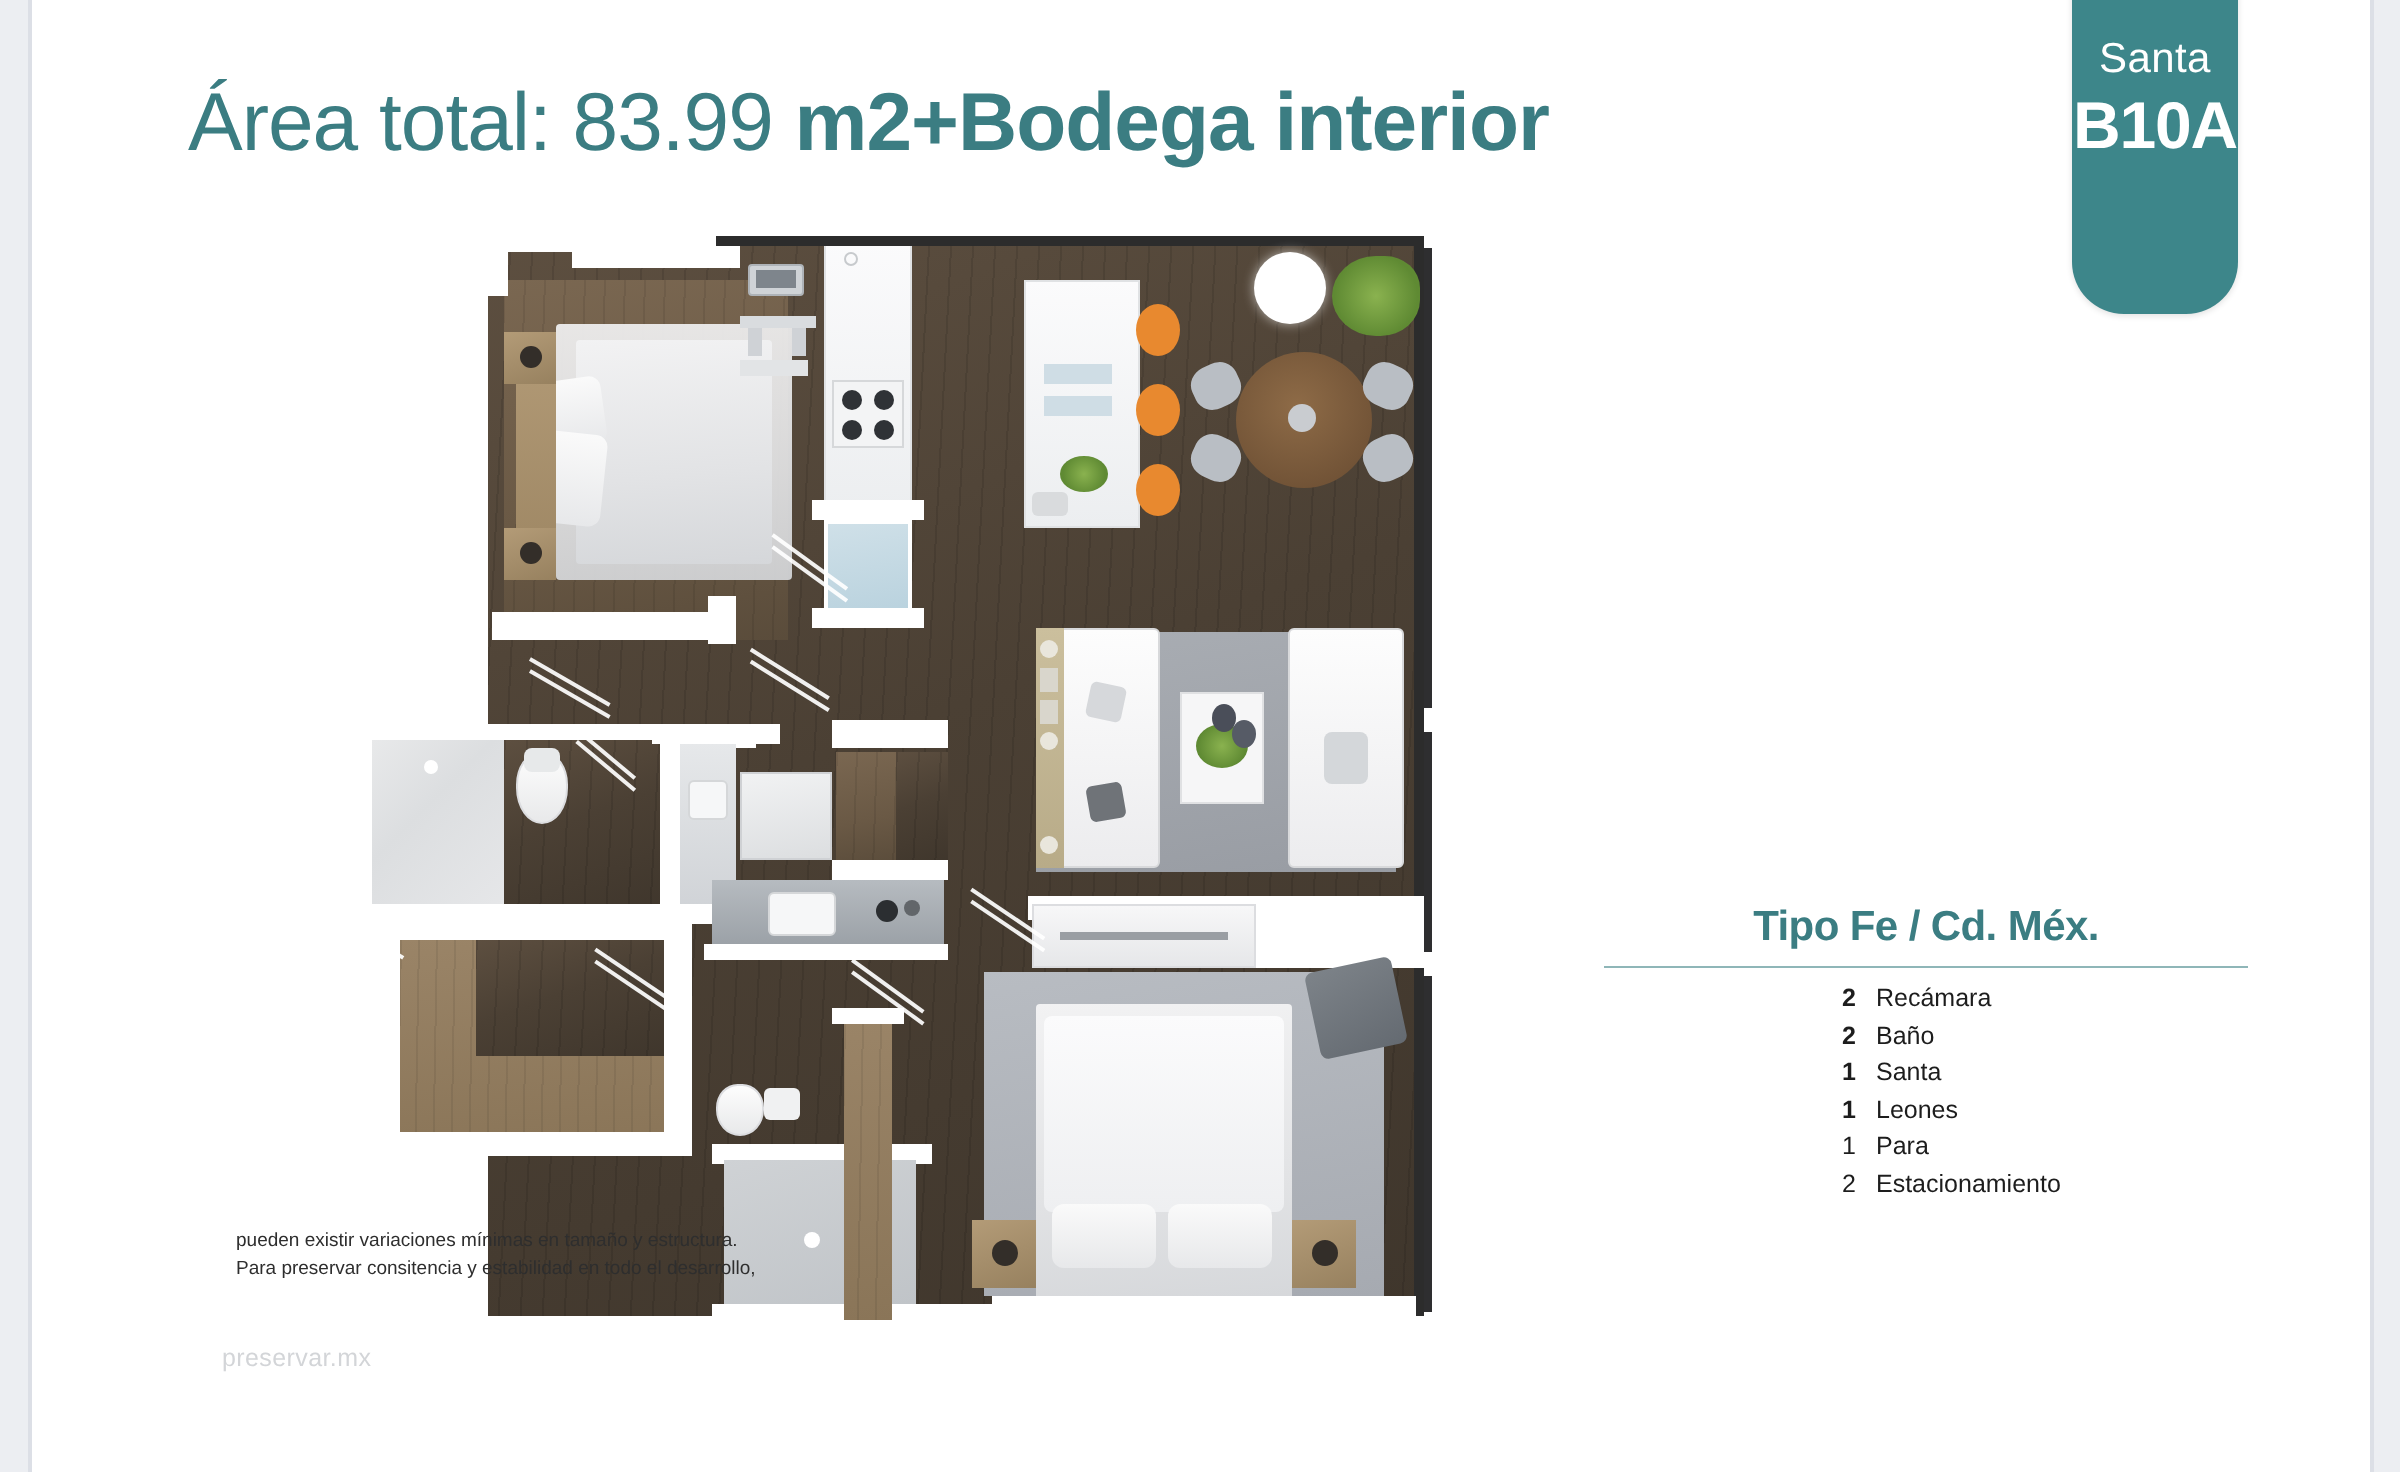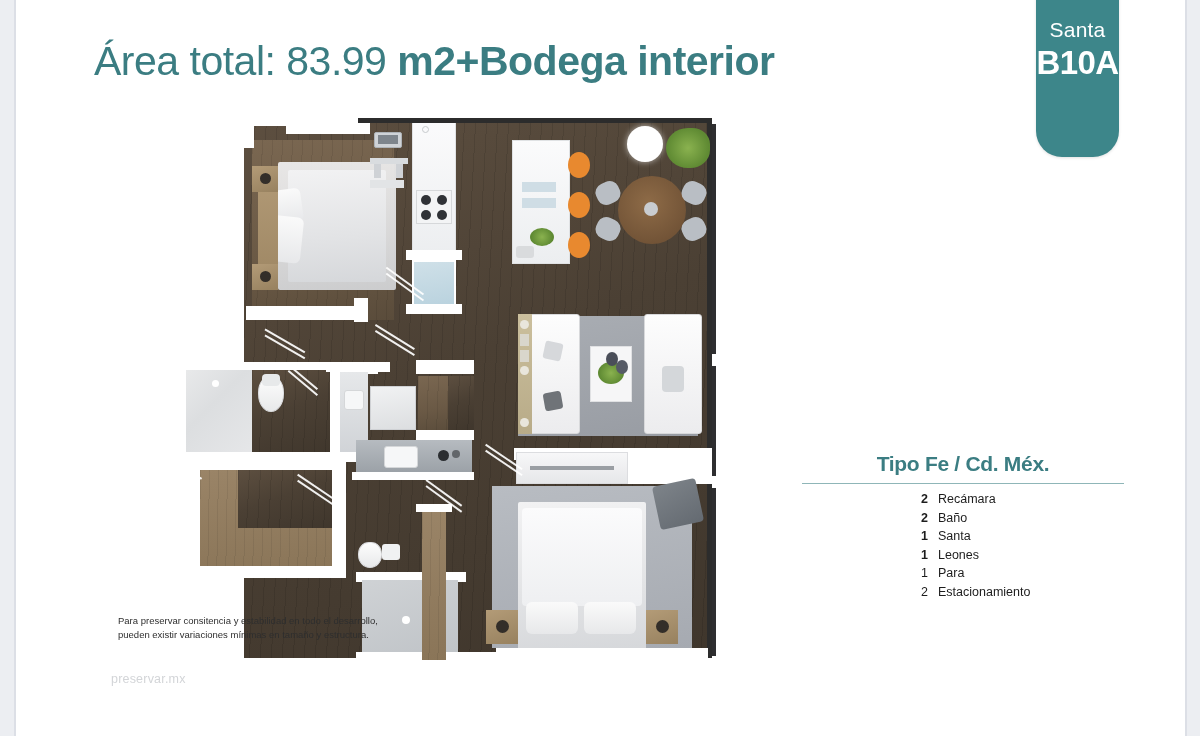--- a/index.html
+++ b/index.html
@@ -315,22 +315,22 @@
         <div class="obj" style="left:316px; top:358px; width:44px; height:1.6px; background:rgba(255,255,255,.92); transform:rotate(34deg);"></div>
         <div class="obj" style="left:8px;   top:366px; width:30px; height:1.6px; background:rgba(255,255,255,.92); transform:rotate(32deg);"></div>
 
         <div class="obj" style="left:546px; top:20px;  width:4px; height:230px; background:#2e2e30;"></div>
         <div class="obj" style="left:546px; top:262px; width:4px; height:110px; background:#2e2e30;"></div>
         <div class="obj" style="left:546px; top:384px; width:4px; height:168px; background:#2e2e30;"></div>
       </div>
     </div>
 
     <div class="disclaimer">
+      <div>pueden existir variaciones mínimas en tamaño y estructura.</div>
       <div>Para preservar consitencia y estabilidad en todo el desarrollo,</div>
-      <div>pueden existir variaciones mínimas en tamaño y estructura.</div>
     </div>
 
     <div class="watermark">preservar.mx</div>
 
     <div class="info">
       <h2>Tipo Fe / Cd. Méx.</h2>
       <hr>
       <ul class="spec-list">
           <li class="spec-row">
             <span class="spec-qty">2</span>

